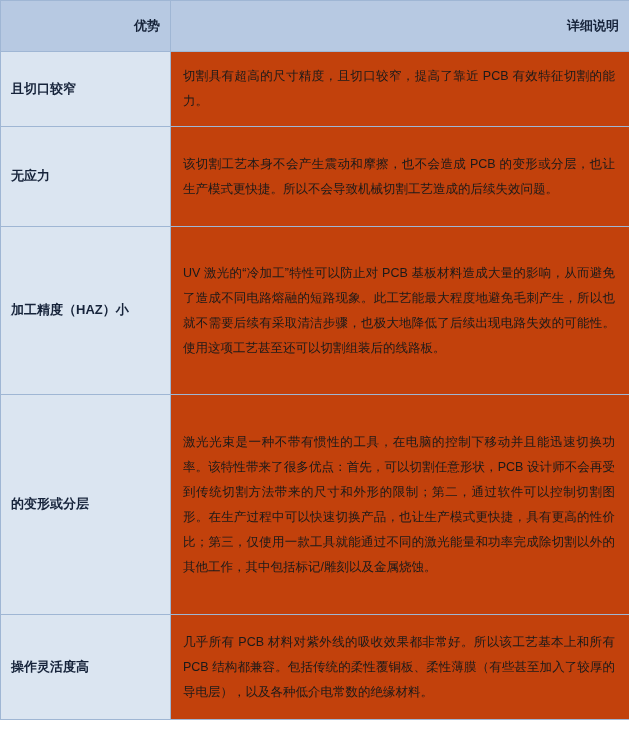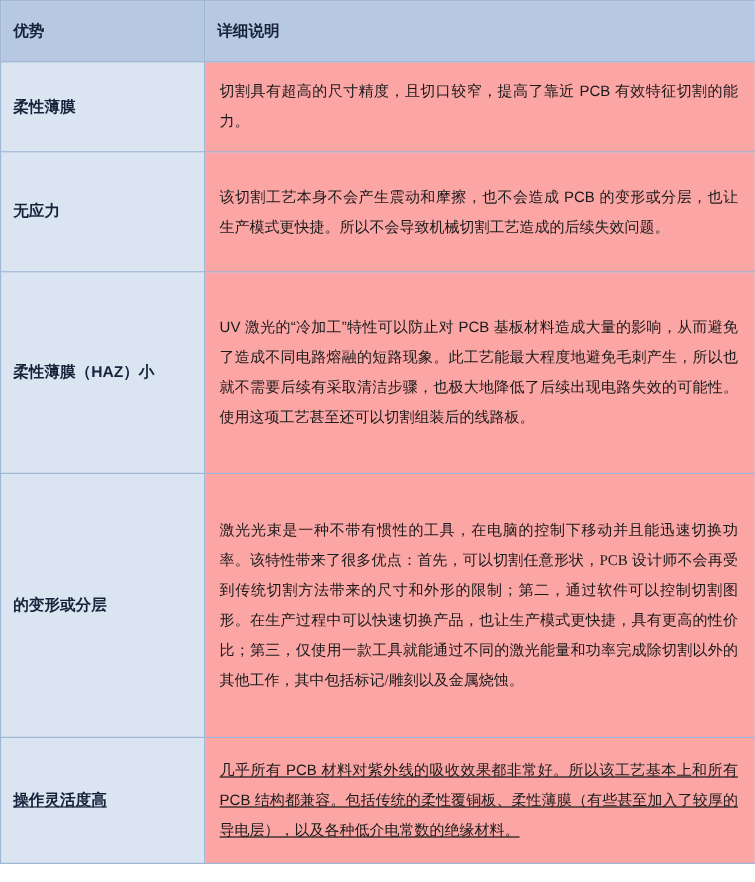--- a/index.html
+++ b/index.html
@@ -27,74 +27,74 @@
   table.adv-table td {
     border: 1px solid #9fb6d4;
     vertical-align: middle;
     box-sizing: border-box;
   }
   thead th {
     background: #b7c9e2;
     color: #16233a;
     font-size: 13px;
     font-weight: bold;
-    text-align: left;
+    text-align: right;
     padding: 16px 10px;
     height: 30px;
   }
   th.col-adv { width: 170px; }
   th.col-desc { width: 459px; }
 
   tbody td.adv-cell {
     background: #dbe5f1;
     font-size: 13px;
     font-weight: bold;
     color: #16233a;
     padding: 8px 10px;
     text-align: left;
     line-height: 1.7;
   }
   tbody td.desc-cell {
-    background: #fca5a5;
+    background: #c2410c;
     font-size: 12.5px;
     color: #1a1a1a;
     padding: 12px 14px 12px 12px;
     line-height: 2.0;
     text-align: justify;
     text-justify: inter-ideograph;
   }
   
   tr.r0 td { height: 66px; }
   tr.r1 td { height: 100px; }
   tr.r2 td { height: 168px; }
-  tr.r3 td { height: 220px; font-family: Liberation Serif, serif; }
-  tr.r4 td { height: 105px; text-decoration: underline; }
+  tr.r3 td { height: 220px; }
+  tr.r4 td { height: 105px; }
 </style>
 </head>
 <body>
 
 <div class="table-wrap">
   <table class="adv-table">
     <thead>
       <tr>
         <th class="col-adv">优势</th>
         <th class="col-desc">详细说明</th>
       </tr>
     </thead>
     <tbody>
       <tr class="r0">
-        <td class="adv-cell">柔性薄膜</td>
+        <td class="adv-cell">且切口较窄</td>
         <td class="desc-cell">切割具有超高的尺寸精度，且切口较窄，提高了靠近 PCB 有效特征切割的能力。</td>
       </tr>
       <tr class="r1">
         <td class="adv-cell">无应力</td>
         <td class="desc-cell">该切割工艺本身不会产生震动和摩擦，也不会造成 PCB 的变形或分层，也让生产模式更快捷。所以不会导致机械切割工艺造成的后续失效问题。</td>
       </tr>
       <tr class="r2">
-        <td class="adv-cell">柔性薄膜（HAZ）小</td>
+        <td class="adv-cell">加工精度（HAZ）小</td>
         <td class="desc-cell">UV 激光的“冷加工”特性可以防止对 PCB 基板材料造成大量的影响，从而避免了造成不同电路熔融的短路现象。此工艺能最大程度地避免毛刺产生，所以也就不需要后续有采取清洁步骤，也极大地降低了后续出现电路失效的可能性。使用这项工艺甚至还可以切割组装后的线路板。</td>
       </tr>
       <tr class="r3">
         <td class="adv-cell">的变形或分层</td>
         <td class="desc-cell">激光光束是一种不带有惯性的工具，在电脑的控制下移动并且能迅速切换功率。该特性带来了很多优点：首先，可以切割任意形状，PCB 设计师不会再受到传统切割方法带来的尺寸和外形的限制；第二，通过软件可以控制切割图形。在生产过程中可以快速切换产品，也让生产模式更快捷，具有更高的性价比；第三，仅使用一款工具就能通过不同的激光能量和功率完成除切割以外的其他工作，其中包括标记/雕刻以及金属烧蚀。</td>
       </tr>
       <tr class="r4">
         <td class="adv-cell">操作灵活度高</td>
         <td class="desc-cell">几乎所有 PCB 材料对紫外线的吸收效果都非常好。所以该工艺基本上和所有 PCB 结构都兼容。包括传统的柔性覆铜板、柔性薄膜（有些甚至加入了较厚的导电层），以及各种低介电常数的绝缘材料。</td>
       </tr>

